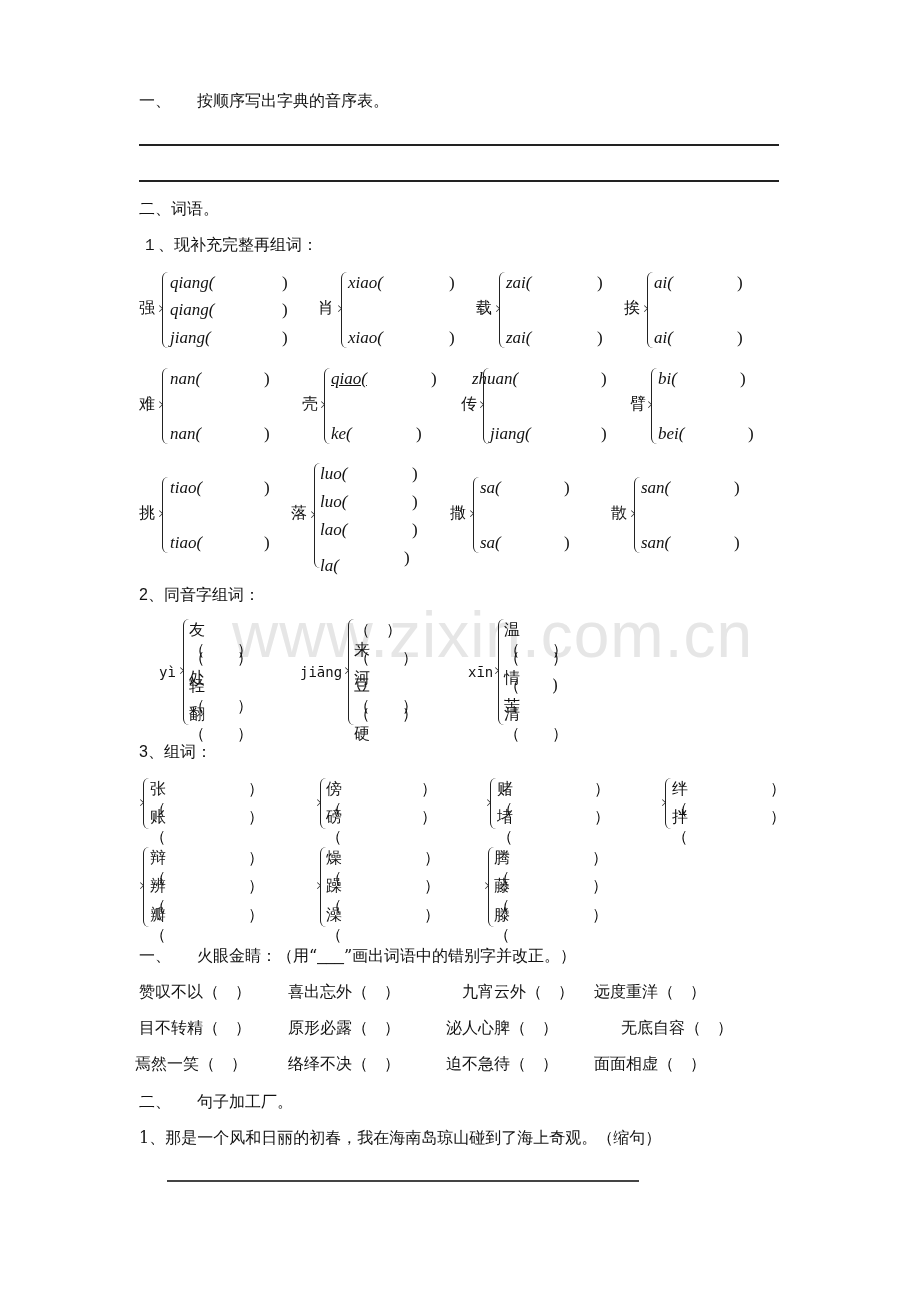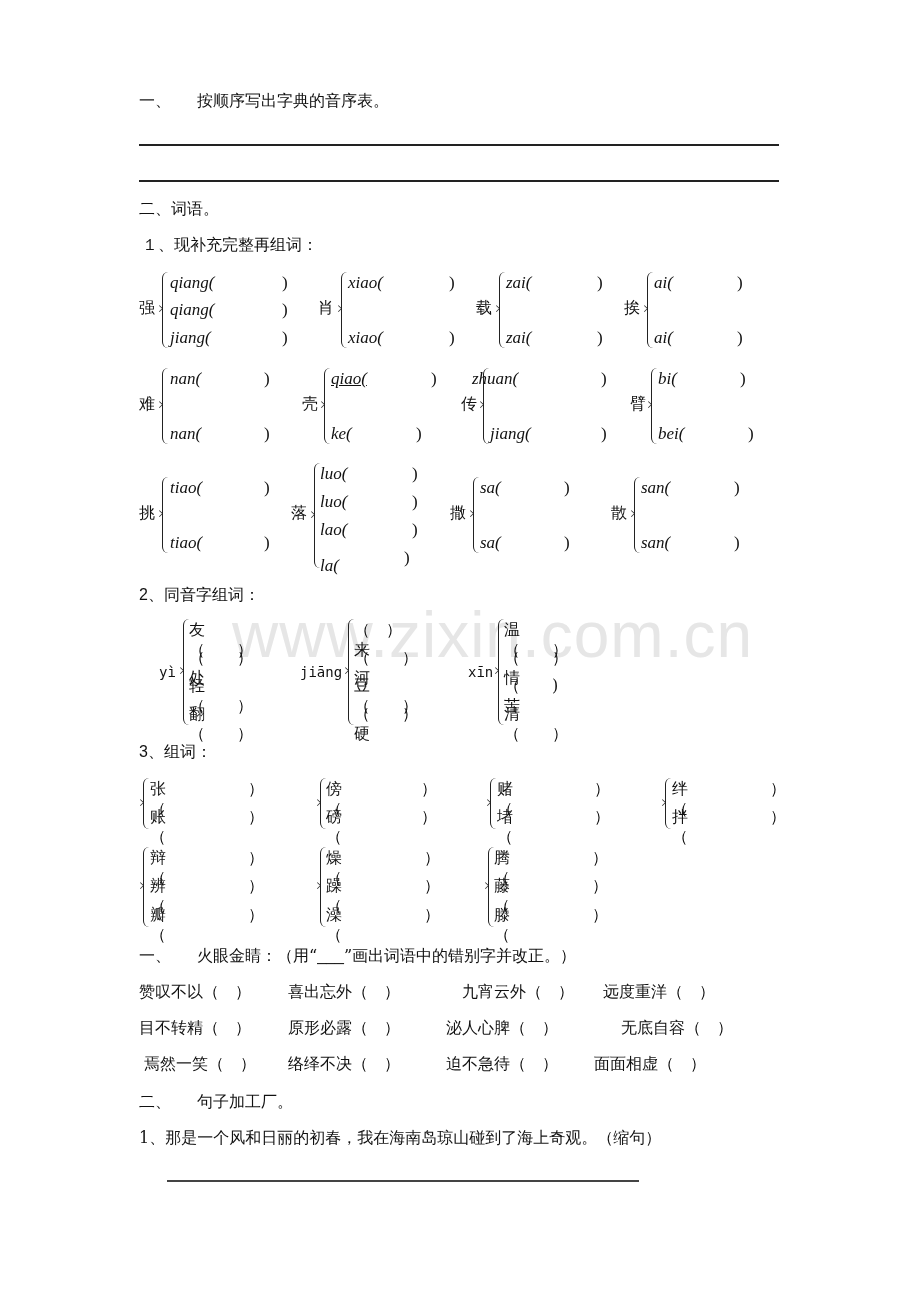--- a/index.html
+++ b/index.html
@@ -225,26 +225,26 @@
   </div>
 
 <div class="abs txt" style="left:139px;top:946px;">一、</div>
 <div class="abs txt" style="left:197px;top:946px;">
   <span>火眼金睛：（用“</span><span style="font-family:'Liberation Sans',sans-serif;">___</span><span>”画出词语中的错别字并改正。）</span>
 </div>
 <div id="idioms">
     <div class="abs txt" style="left:139px;top:982px;">赞叹不以（　）</div>
     <div class="abs txt" style="left:288px;top:982px;">喜出忘外（　）</div>
     <div class="abs txt" style="left:462px;top:982px;">九宵云外（　）</div>
-    <div class="abs txt" style="left:594px;top:982px;margin-left:9px;">远度重洋（　）</div>
+    <div class="abs txt" style="left:594px;top:982px;">远度重洋（　）</div>
     <div class="abs txt" style="left:139px;top:1018px;">目不转精（　）</div>
     <div class="abs txt" style="left:288px;top:1018px;">原形必露（　）</div>
     <div class="abs txt" style="left:446px;top:1018px;">泌人心脾（　）</div>
     <div class="abs txt" style="left:594px;top:1018px;margin-left:27px;">无底自容（　）</div>
-    <div class="abs txt" style="left:144px;top:1054px;">焉然一笑（　）</div>
+    <div class="abs txt" style="left:135px;top:1054px;">焉然一笑（　）</div>
     <div class="abs txt" style="left:288px;top:1054px;">络绎不决（　）</div>
     <div class="abs txt" style="left:446px;top:1054px;">迫不急待（　）</div>
     <div class="abs txt" style="left:594px;top:1054px;">面面相虚（　）</div>
   </div>
 
 <div class="abs txt" style="left:139px;top:1092px;">二、</div>
 <div class="abs txt" style="left:197px;top:1092px;">句子加工厂。</div>
 <div class="abs txt" style="left:139px;top:1128px;">1、那是一个风和日丽的初春，我在海南岛琼山碰到了海上奇观。（缩句）</div>
 <div class="hline" style="left:167px;top:1180px;width:472px;background:#444;"></div>
 

